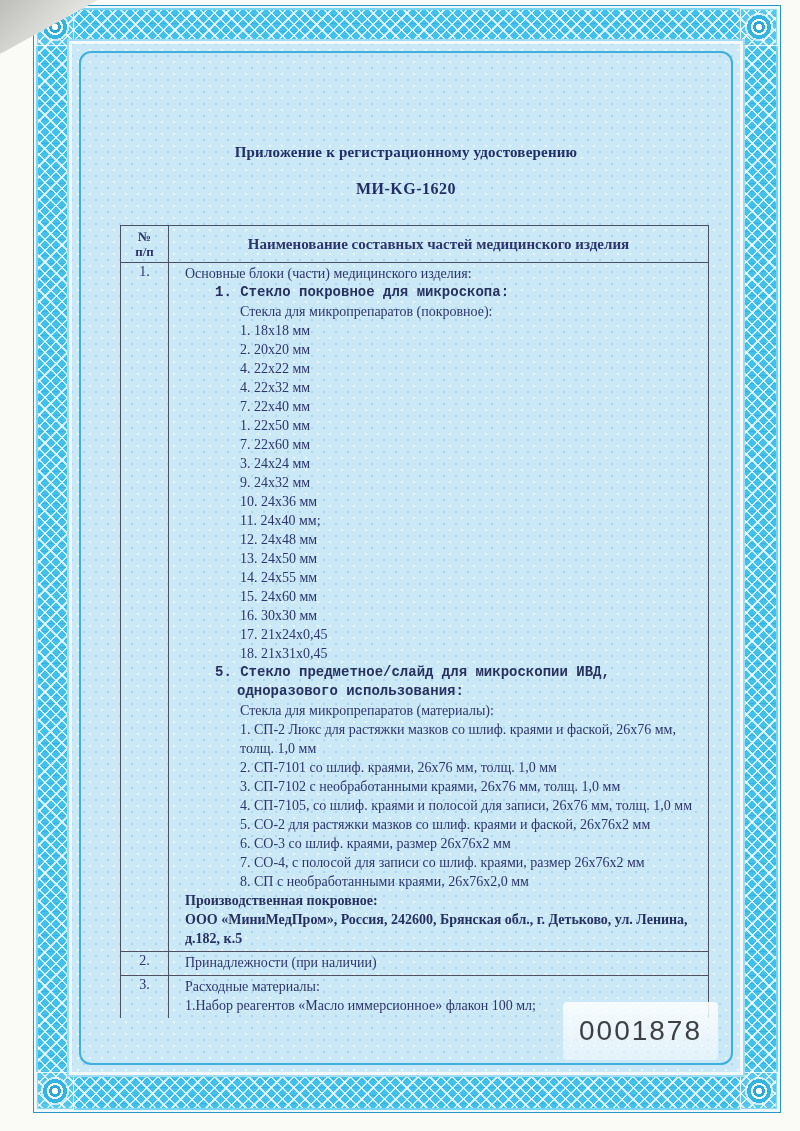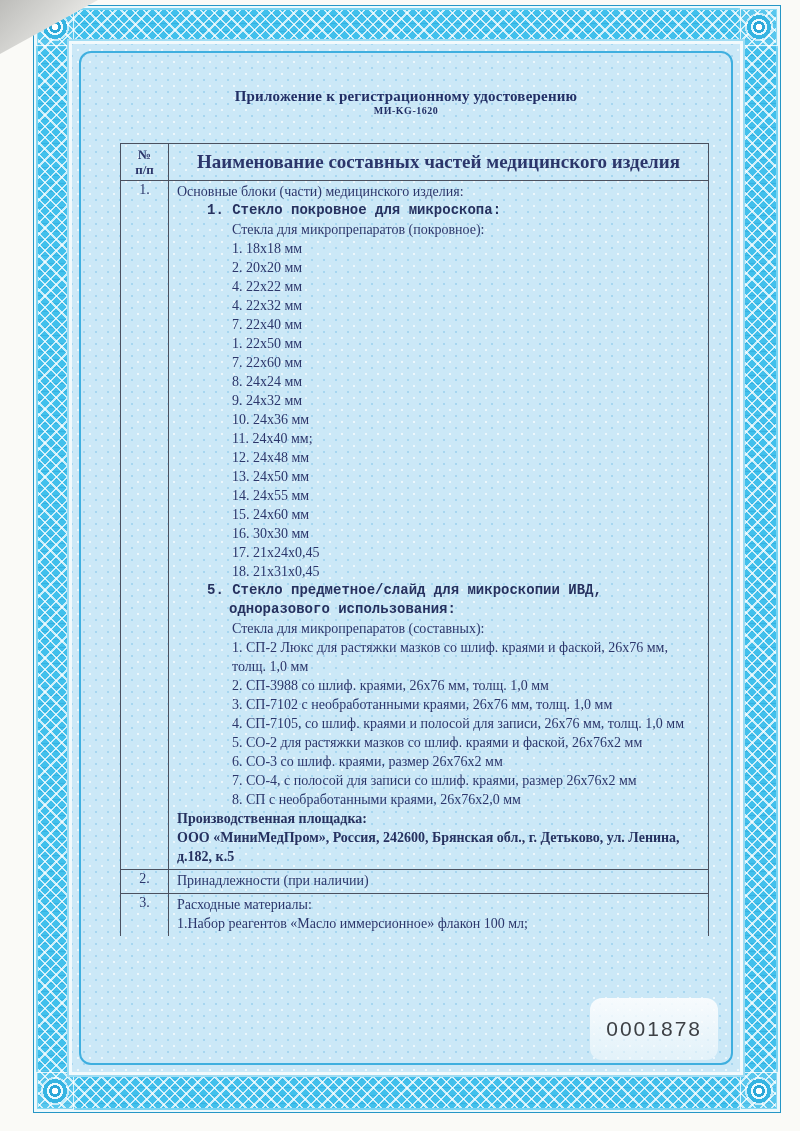--- a/index.html
+++ b/index.html
@@ -49,55 +49,55 @@
       radial-gradient(rgba(255,255,255,.65) 1px, transparent 1.5px),
       radial-gradient(rgba(135,199,235,.55) 1px, transparent 1.5px);
     background-size:12px 12px; background-position:0 0,6px 6px;
     box-shadow: 0 0 0 3px #f2fafd, 0 0 0 5px #9fdcf3;
   }
   .inner-line {
     position:absolute; inset:7px; border:2px solid #3fafdf; border-radius:12px;
     pointer-events:none;
   }
 
-  .content { position:relative; padding-top:44px; color:#2c366b; }
+  .content { position:relative; padding-top:100px; color:#2c366b; }
 
   .doc-title {
     text-align:center; font-weight:bold; font-size:15px; color:#222f66;
     letter-spacing:.2px;
   }
   .doc-number {
-    text-align:center; font-weight:bold; font-size:10px; color:#222f66;
-    letter-spacing:.5px;
+    text-align:center; font-weight:bold; font-size:16px; color:#222f66;
+    margin-top:19px; letter-spacing:.5px;
   }
 
   table.parts-table {
     border-collapse:collapse; width:589px; margin:27px 0 0 48px;
     font-size:14px; color:#2c366b; table-layout:fixed;
   }
   .parts-table th, .parts-table td { border:1px solid #4b5160; vertical-align:top; }
   .parts-table thead th { font-weight:bold; text-align:center; vertical-align:middle; padding:3px 4px; }
   th.col-num { width:48px; font-size:13px; line-height:15px; }
-  th.col-name { font-size:19px; }
+  th.col-name { font-size:15px; }
   td.cell-num { text-align:center; padding:1px 2px; font-size:14px; }
   td.cell-content { padding:1px 6px 3px 8px; }
   tbody tr:last-child td { border-bottom:none; }
 
-  .line { line-height:19px; }
+  .line { line-height:19px;margin-left:8px; }
   .line.bold { font-weight:bold; color:#26315f; }
   .ind1 { padding-left:30px;font-family:Liberation Mono, monospace; }
   .ind1.hang { padding-left:52px; text-indent:-22px; }
   .ind2 { padding-left:55px; }
 
   .serial {
     position:absolute; right:22px; bottom:12px;
     font-family:"Liberation Sans","DejaVu Sans",sans-serif;
-    font-size:21px; letter-spacing:2px; color:#3d4045;
+    font-size:28px; letter-spacing:2px; color:#3d4045;
     background:linear-gradient(rgba(252,253,254,.9), rgba(245,250,252,.55));
-    padding:19px 16px; border-radius:12px;
+    padding:13px 16px; border-radius:4px;
   }
 </style>
 </head>
 <body>
 
 <div class="scan">
 
   <div class="frame">
     <div class="corner-orn tl"></div>
     <div class="corner-orn tr"></div>
@@ -131,42 +131,42 @@
                 <div class="line ind0">Основные блоки (части) медицинского изделия:</div>
                 <div class="line ind1 bold hang">1. Стекло покровное для микроскопа:</div>
                 <div class="line ind2">Стекла для микропрепаратов (покровное):</div>
                 <div class="line ind2">1. 18х18 мм</div>
                 <div class="line ind2">2. 20х20 мм</div>
                 <div class="line ind2">4. 22х22 мм</div>
                 <div class="line ind2">4. 22х32 мм</div>
                 <div class="line ind2">7. 22х40 мм</div>
                 <div class="line ind2">1. 22х50 мм</div>
                 <div class="line ind2">7. 22х60 мм</div>
-                <div class="line ind2">8. 24х24 мм</div>
+                <div class="line ind2">3. 24х24 мм</div>
                 <div class="line ind2">9. 24х32 мм</div>
                 <div class="line ind2">10. 24х36 мм</div>
                 <div class="line ind2">11. 24х40 мм;</div>
                 <div class="line ind2">12. 24х48 мм</div>
                 <div class="line ind2">13. 24х50 мм</div>
                 <div class="line ind2">14. 24х55 мм</div>
                 <div class="line ind2">15. 24х60 мм</div>
                 <div class="line ind2">16. 30х30 мм</div>
                 <div class="line ind2">17. 21х24х0,45</div>
                 <div class="line ind2">18. 21х31х0,45</div>
                 <div class="line ind1 bold hang">5. Стекло предметное/слайд для микроскопии ИВД, одноразового использования:</div>
-                <div class="line ind2">Стекла для микропрепаратов (составных):</div>
+                <div class="line ind2">Стекла для микропрепаратов (материалы):</div>
                 <div class="line ind2">1. СП-2 Люкс для растяжки мазков со шлиф. краями и фаской, 26х76 мм, толщ. 1,0 мм</div>
-                <div class="line ind2">2. СП-3988 со шлиф. краями, 26х76 мм, толщ. 1,0 мм</div>
+                <div class="line ind2">2. СП-7101 со шлиф. краями, 26х76 мм, толщ. 1,0 мм</div>
                 <div class="line ind2">3. СП-7102 с необработанными краями, 26х76 мм, толщ. 1,0 мм</div>
                 <div class="line ind2">4. СП-7105, со шлиф. краями и полосой для записи, 26х76 мм, толщ. 1,0 мм</div>
                 <div class="line ind2">5. СО-2 для растяжки мазков со шлиф. краями и фаской, 26х76х2 мм</div>
                 <div class="line ind2">6. СО-3 со шлиф. краями, размер 26х76х2 мм</div>
                 <div class="line ind2">7. СО-4, с полосой для записи со шлиф. краями, размер 26х76х2 мм</div>
                 <div class="line ind2">8. СП с необработанными краями, 26х76х2,0 мм</div>
-                <div class="line ind0 bold">Производственная площадка:</div>
+                <div class="line ind0 bold">Производственная покровное:</div>
                 <div class="line ind0 bold">ООО «МиниМедПром», Россия, 242600, Брянская обл., г. Детьково, ул. Ленина, д.182, к.5</div>
               </td>
             </tr>
             <tr>
               <td class="cell-num">2.</td>
               <td class="cell-content">
                 <div class="line ind0">Принадлежности (при наличии)</div>
               </td>
             </tr>
             <tr>

